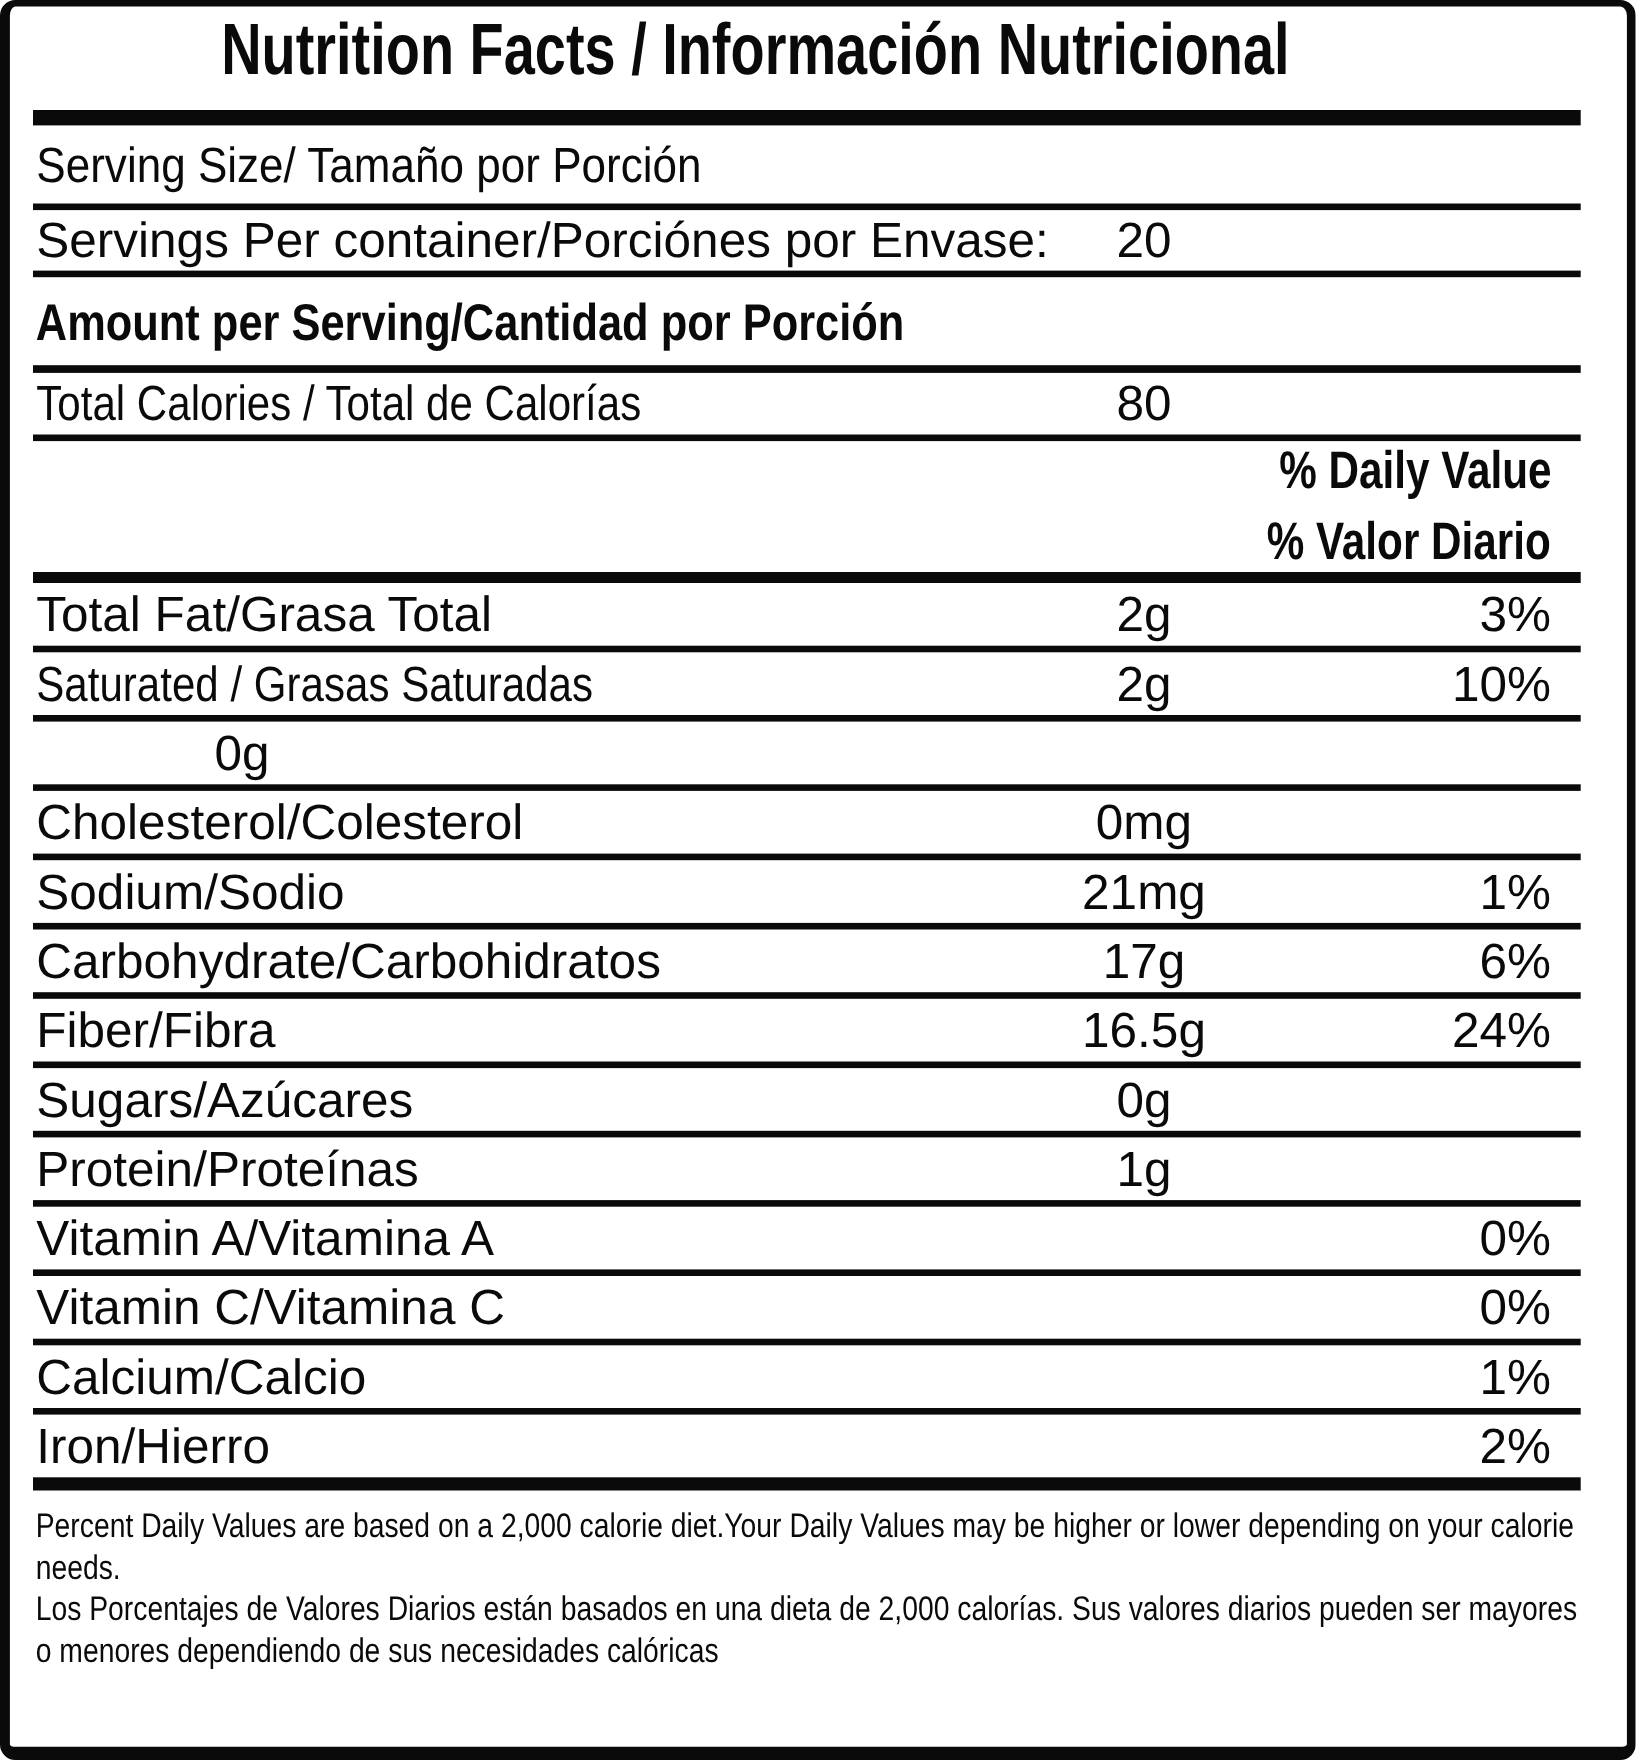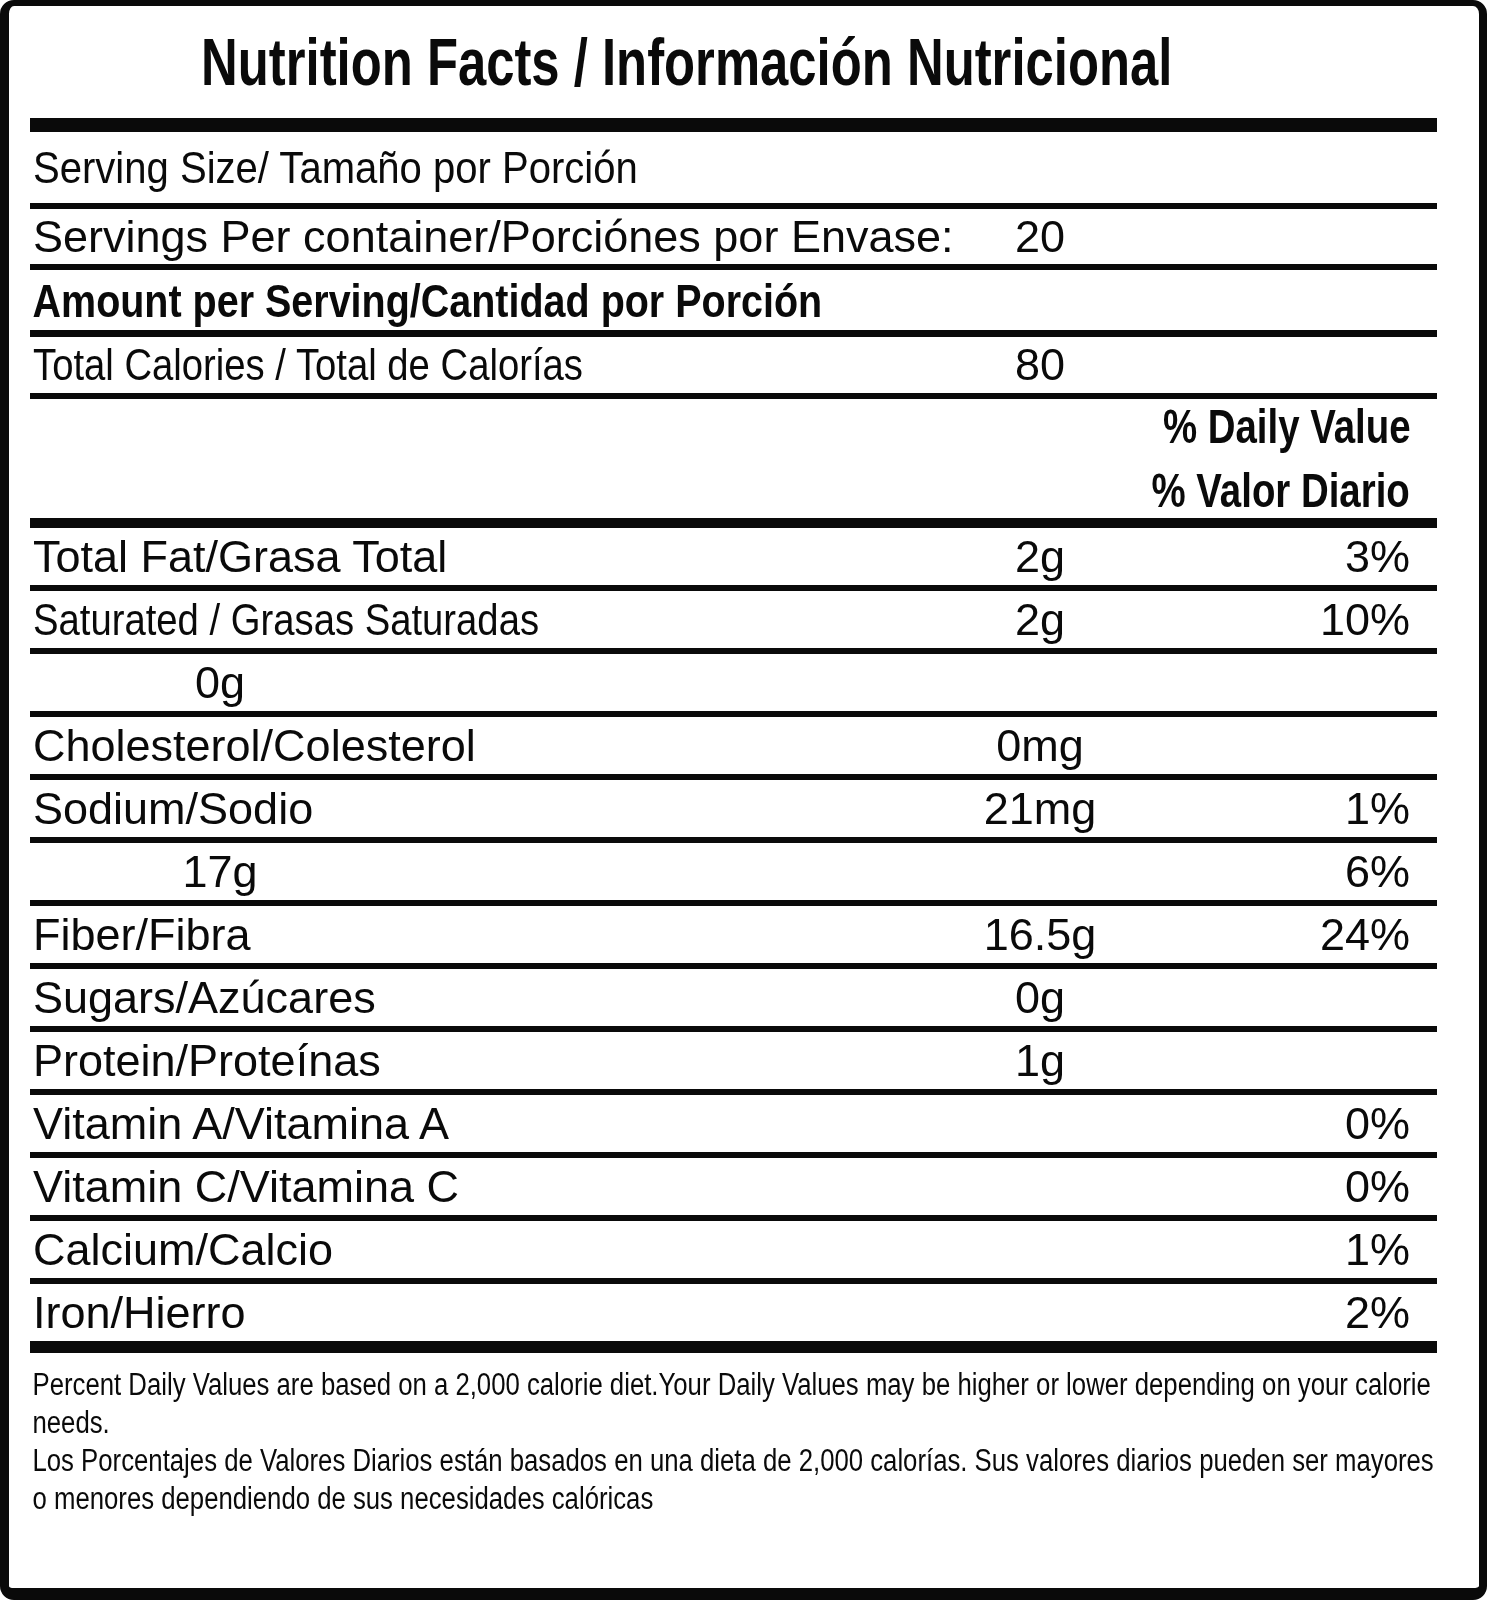--- a/index.html
+++ b/index.html
@@ -12,31 +12,31 @@
   }
   .nf-label {
     width: 1487px; height: 1600px;
     background: #ffffff;
     border: solid #0a0a0a;
     border-width: 6px 8px 12px 9px;
     border-radius: 14px;
     padding: 0 42px 0 21px;
     overflow: hidden;
   }
-  .title-row { height: 112px; display: flex; align-items: center; justify-content: center; }
+  .title-row { height: 94px; display: flex; justify-content: center; }
   .title {
     margin: 0; font-size: 66px; font-weight: bold; white-space: nowrap;
     transform: translateX(-47px) scaleX(0.77);
   }
   .title-bar { height: 14px; background: #0a0a0a; }
 
   .row { display: flex; align-items: center; border-bottom: 6px solid #0a0a0a; font-size: 45px; }
   .r-serving  { height: 77px; }
   .r-servings { height: 61px; }
-  .r-heading  { height: 67px; border-bottom-width: 7px; text-align: center; }
+  .r-heading  { height: 87px; border-bottom-width: 7px; text-align: center; }
   .r-cal1     { height: 62px; }
   .r-cal2     { height: 79px; border-bottom-width: 11px; }
   .n-row      { height: 63px; }
   .n-row.last { height: 69px; border-bottom-width: 12px; justify-content: center; }
 
   .col-label  { width: 820px; padding-left: 3px; white-space: nowrap; }
   .col-amount { width: 380px; text-align: center; white-space: nowrap; }
   .col-dv     { flex: 1; text-align: right; padding-right: 27px; white-space: nowrap; }
 
   .sv-label { width: 637px; padding-left: 3px; white-space: nowrap; }
@@ -125,20 +125,21 @@
     <span class="col-dv"></span>
   </div>
 
   <div class="row n-row">
     <span class="col-label">Sodium/Sodio</span>
     <span class="col-amount">21mg</span>
     <span class="col-dv">1%</span>
   </div>
 
   <div class="row n-row">
+    <span class="col-label">Carbohydrate/Carbohidratos</span>
     <span class="col-amount">17g</span>
     <span class="col-dv">6%</span>
   </div>
 
   <div class="row n-row">
     <span class="col-label">Fiber/Fibra</span>
     <span class="col-amount">16.5g</span>
     <span class="col-dv">24%</span>
   </div>
 

